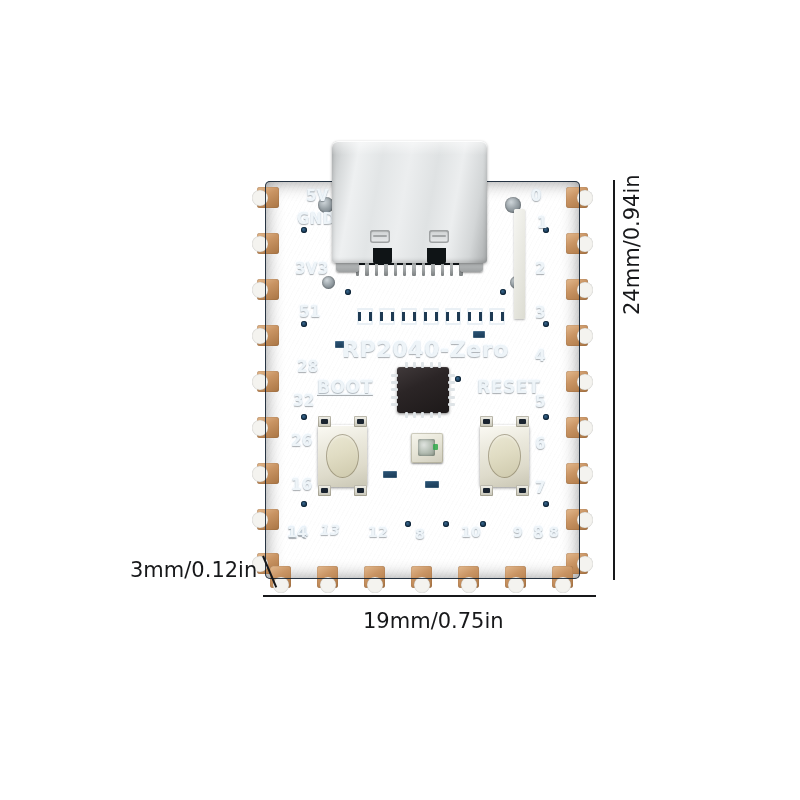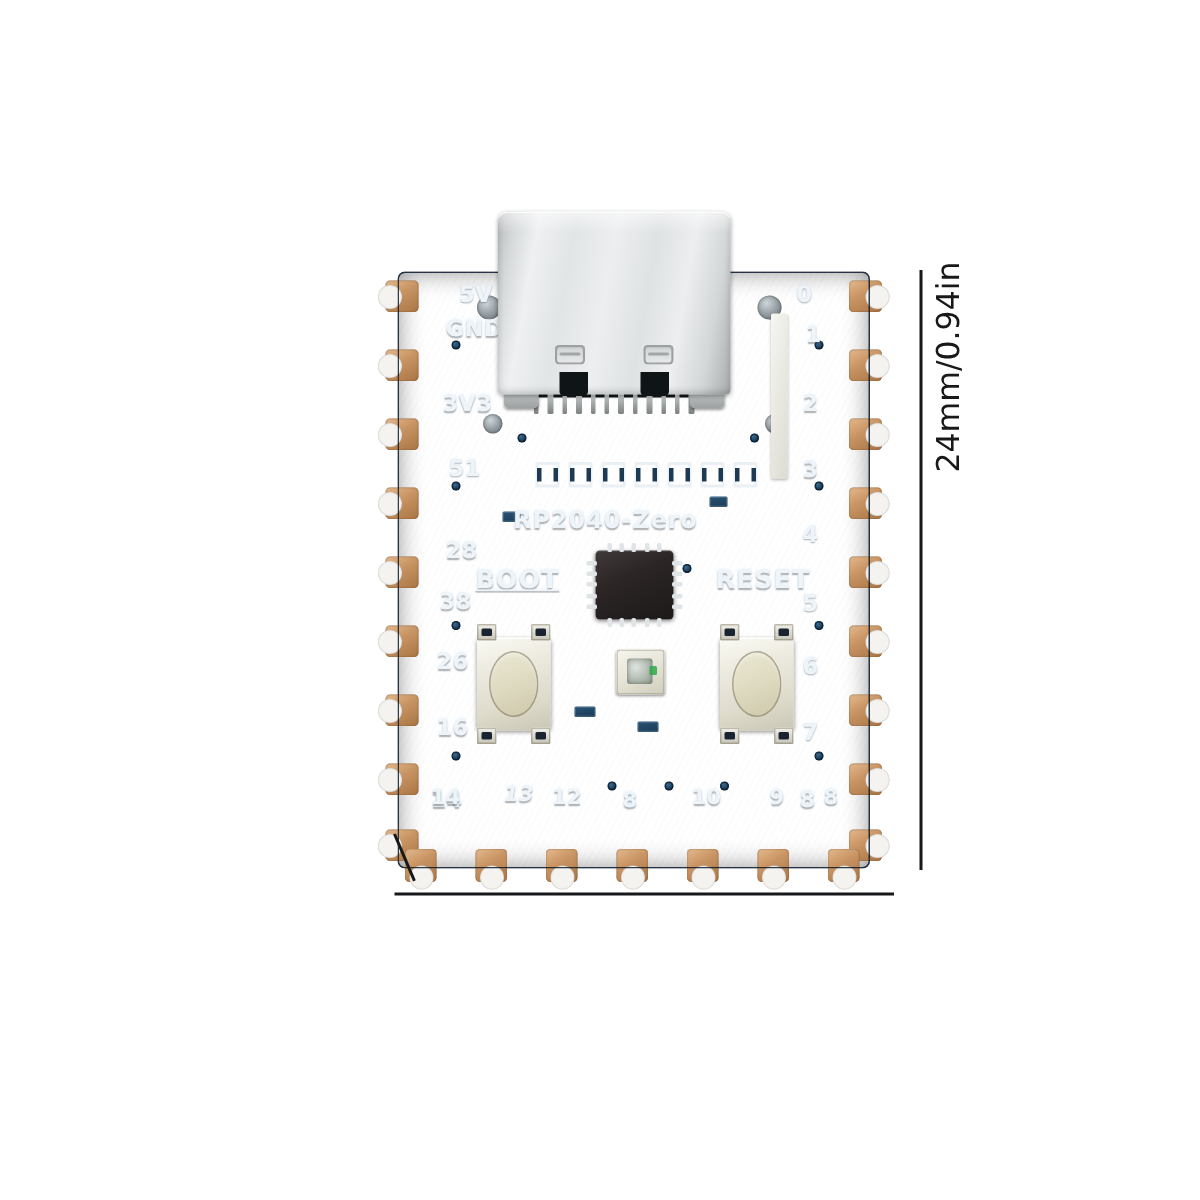--- a/index.html
+++ b/index.html
@@ -103,21 +103,21 @@
     font-weight: 700;
     text-shadow: 0 0 2px rgba(200,230,255,.55), 0 1px 1px rgba(0,0,0,.35);
     white-space: nowrap;
     letter-spacing: .3px;
     user-select: none;
   }
   .silk-pin { font-size: 15px; }
   .silk-pin-s { font-size: 14px; }
   .silk-btn { font-size: 17px; letter-spacing: .6px; }
   .silk-title {
-    font-size: 16px;
+    font-size: 22px;
     letter-spacing: .6px;
     font-weight: 700;
   }
 
   
   .usb {
     position: absolute;
     left: 332px;
     top: 141px;
     width: 155px;
@@ -556,37 +556,37 @@
     <div class="silk silk-title" style="left:77px; top:156px;">RP2040-Zero</div>
 
     <div class="silk silk-btn" style="left:52px; top:196px;text-decoration:underline;">BOOT</div>
     <div class="silk silk-btn" style="left:212px; top:196px;">RESET</div>
 
     <div class="silk silk-pin" style="left:41px;  top:6px;">5V</div>
     <div class="silk silk-pin" style="left:32px;  top:29px;">GND</div>
     <div class="silk silk-pin" style="left:30px;  top:79px;">3V3</div>
     <div class="silk silk-pin" style="left:34px;  top:122px;">51</div>
     <div class="silk silk-pin" style="left:32px;  top:177px;">28</div>
-    <div class="silk silk-pin" style="left:28px;  top:211px;">38</div>
+    <div class="silk silk-pin" style="left:28px;  top:211px;">32</div>
     <div class="silk silk-pin" style="left:26px;  top:251px;">26</div>
     <div class="silk silk-pin" style="left:26px;  top:295px;">16</div>
     <div class="silk silk-pin" style="left:22px;  top:343px;">14</div>
 
     <div class="silk silk-pin" style="left:266px; top:6px;">0</div>
     <div class="silk silk-pin" style="left:272px; top:33px;">1</div>
     <div class="silk silk-pin" style="left:270px; top:79px;">2</div>
     <div class="silk silk-pin" style="left:270px; top:123px;">3</div>
     <div class="silk silk-pin" style="left:270px; top:166px;">4</div>
     <div class="silk silk-pin" style="left:270px; top:212px;">5</div>
     <div class="silk silk-pin" style="left:270px; top:254px;">6</div>
     <div class="silk silk-pin" style="left:270px; top:298px;">7</div>
     <div class="silk silk-pin" style="left:268px; top:343px;">8</div>
 
     <div class="silk silk-pin-s" style="left:22px;  top:343px;">14</div>
-    <div class="silk silk-pin-s" style="left:71px;  top:341px;font-style:italic;">13</div>
+    <div class="silk silk-pin-s" style="left:55px;  top:341px;font-style:italic;">13</div>
     <div class="silk silk-pin-s" style="left:103px; top:343px;">12</div>
     <div class="silk silk-pin-s" style="left:150px; top:345px;">8</div>
     <div class="silk silk-pin-s" style="left:196px; top:343px;">10</div>
     <div class="silk silk-pin-s" style="left:248px; top:343px;">9</div>
     <div class="silk silk-pin-s" style="left:284px; top:343px;">8</div>
   </div>
 
   <div class="usb">
     <div class="usb-pinbar"></div>
     <div class="usb-pins">
@@ -610,16 +610,18 @@
       <div class="usb-dimple" style="right:38px;"></div>
       <div class="usb-notch" style="left:41px;"></div>
       <div class="usb-notch" style="right:41px;"></div>
     </div>
   </div>
 
   <div class="dim-line-v"></div>
   <div class="dim-label dim-label-v">24mm/0.94in</div>
 
   <div class="dim-line-h"></div>
+  <div class="dim-label dim-label-w">19mm/0.75in</div>
 
   <div class="leader"></div>
+  <div class="dim-label dim-label-t">3mm/0.12in</div>
 
 </div>
 
 </body></html>

